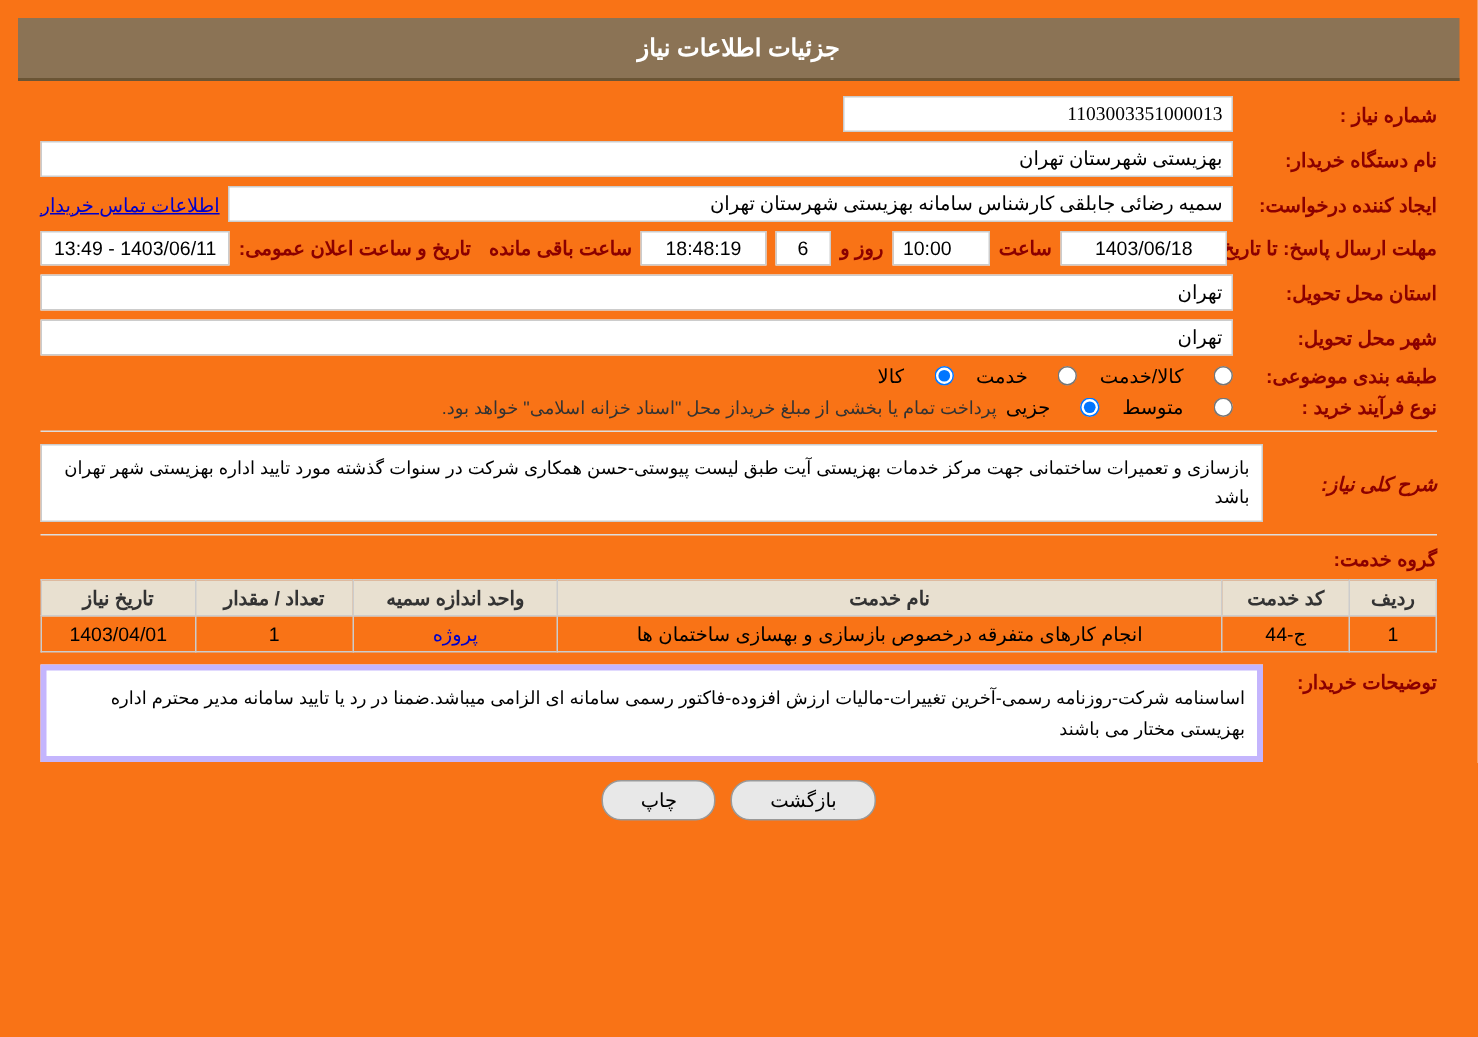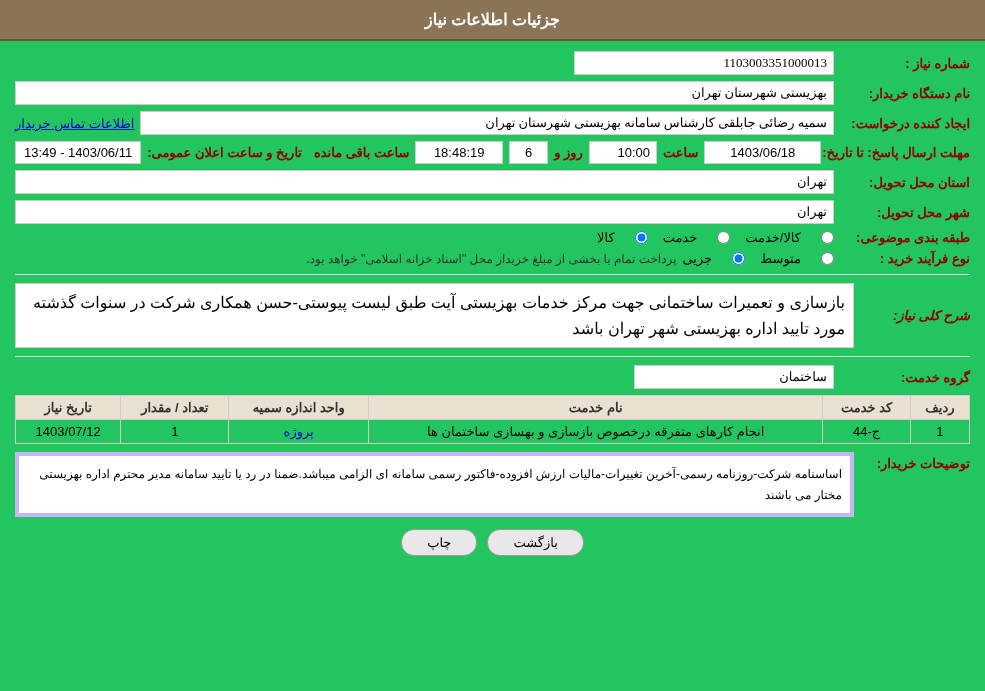--- a/index.html
+++ b/index.html
@@ -5,23 +5,23 @@
     * { box-sizing: border-box; margin: 0; padding: 0; }
     body {
       font-family: Tahoma, Arial, sans-serif;
       font-size: 13px;
       background: #f0f0f0;
       direction: rtl;
     }
     .page-wrapper {
       width: 985px;
       min-height: 691px;
-      background: #22c55e;
+      background: #f97316;
       margin: 0 auto;
-      padding: 0;
+      padding: 12px;
     }
     .header {
       background: #8B7355;
       color: #fff;
       text-align: center;
       padding: 10px 0;
       font-size: 16px;
       font-weight: bold;
       border-bottom: 2px solid #6b5535;
     }
@@ -92,21 +92,21 @@
       margin: 0;
     }
     .note-box {
       border: 1px solid #ccc;
       background: #fff;
       padding: 6px 8px;
       flex: 1;
       min-height: 50px;
       text-align: right;
       line-height: 1.6;
-      font-size: 16px;
+      font-size: 12px;
     }
     .description-box {
       border: 4px solid #c4b5fd;
       background: #fff;
       padding: 8px;
       width: 100%;
       min-height: 50px;
       text-align: right;
       line-height: 1.7;
       font-size: 12px;
@@ -143,21 +143,21 @@
       min-height: 22px;
       width: 120px;
       text-align: center;
     }
     .time-field {
       border: 1px solid #ccc;
       background: #fff;
       padding: 3px 6px;
       min-height: 22px;
       width: 70px;
-      text-align: right;
+      text-align: left;
     }
     .day-field {
       border: 1px solid #ccc;
       background: #fff;
       padding: 3px 6px;
       min-height: 22px;
       width: 40px;
       text-align: center;
     }
     .remain-time-field {
@@ -263,42 +263,41 @@
     <div class="form-row">
       <span class="label" style="min-width:110px;font-style:italic;">شرح کلی نیاز:</span>
       <div class="note-box">بازسازی و تعمیرات ساختمانی جهت مرکز خدمات بهزیستی آیت طبق لیست پیوستی-حسن همکاری شرکت در سنوات گذشته مورد تایید اداره بهزیستی شهر تهران باشد</div>
     </div>
 
     <hr class="divider">
 
 
     <div class="form-row">
       <span class="label">گروه خدمت:</span>
-      <div class="field-box" style="max-width:200px;">ساختمان</div>
     </div>
 
     <table class="info-table">
       <thead>
         <tr>
           <th>ردیف</th>
           <th>کد خدمت</th>
           <th>نام خدمت</th>
           <th>واحد اندازه سمیه</th>
           <th>تعداد / مقدار</th>
           <th>تاریخ نیاز</th>
         </tr>
       </thead>
       <tbody>
         <tr>
           <td>1</td>
           <td>ج-44</td>
           <td>انجام کارهای متفرقه درخصوص بازسازی و بهسازی ساختمان ها</td>
           <td style="color:#0000cc;">پروژه</td>
           <td>1</td>
-          <td>1403/07/12</td>
+          <td>1403/04/01</td>
         </tr>
       </tbody>
     </table>
 
     <div class="form-row" style="align-items:flex-start;">
       <span class="label" style="min-width:110px;padding-top:4px;">توضیحات خریدار:</span>
       <div class="description-box">اساسنامه شرکت-روزنامه رسمی-آخرین تغییرات-مالیات ارزش افزوده-فاکتور رسمی سامانه ای الزامی میباشد.ضمنا در رد یا تایید سامانه مدیر محترم اداره بهزیستی مختار می باشند</div>
     </div>
 
     <div class="buttons-row">

